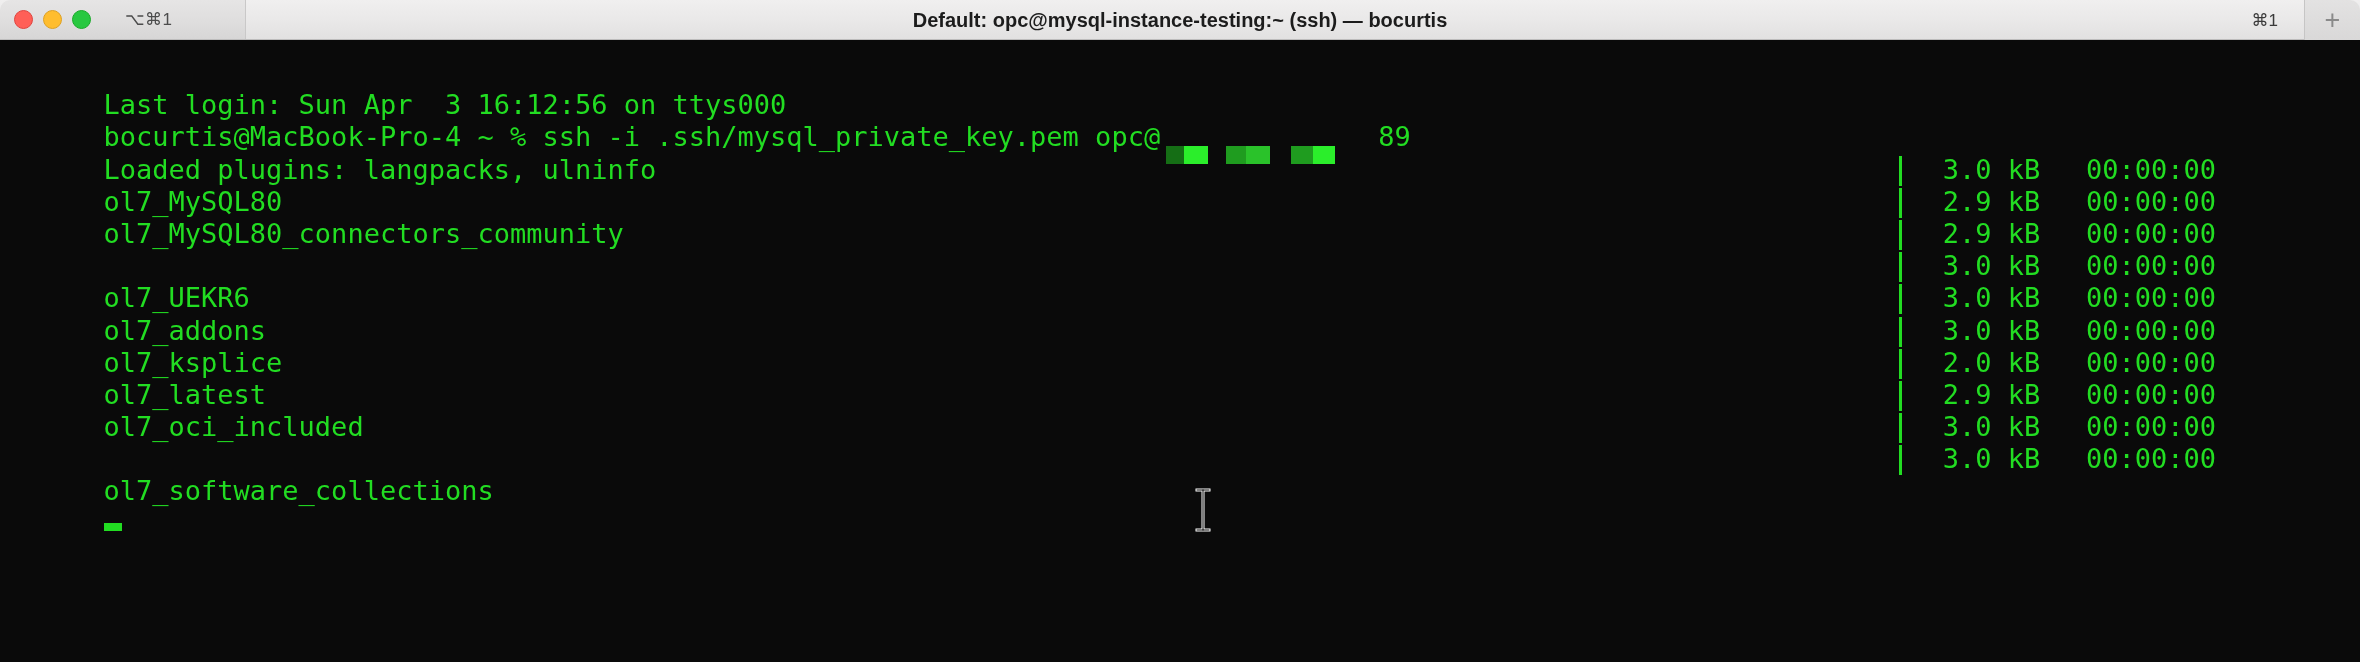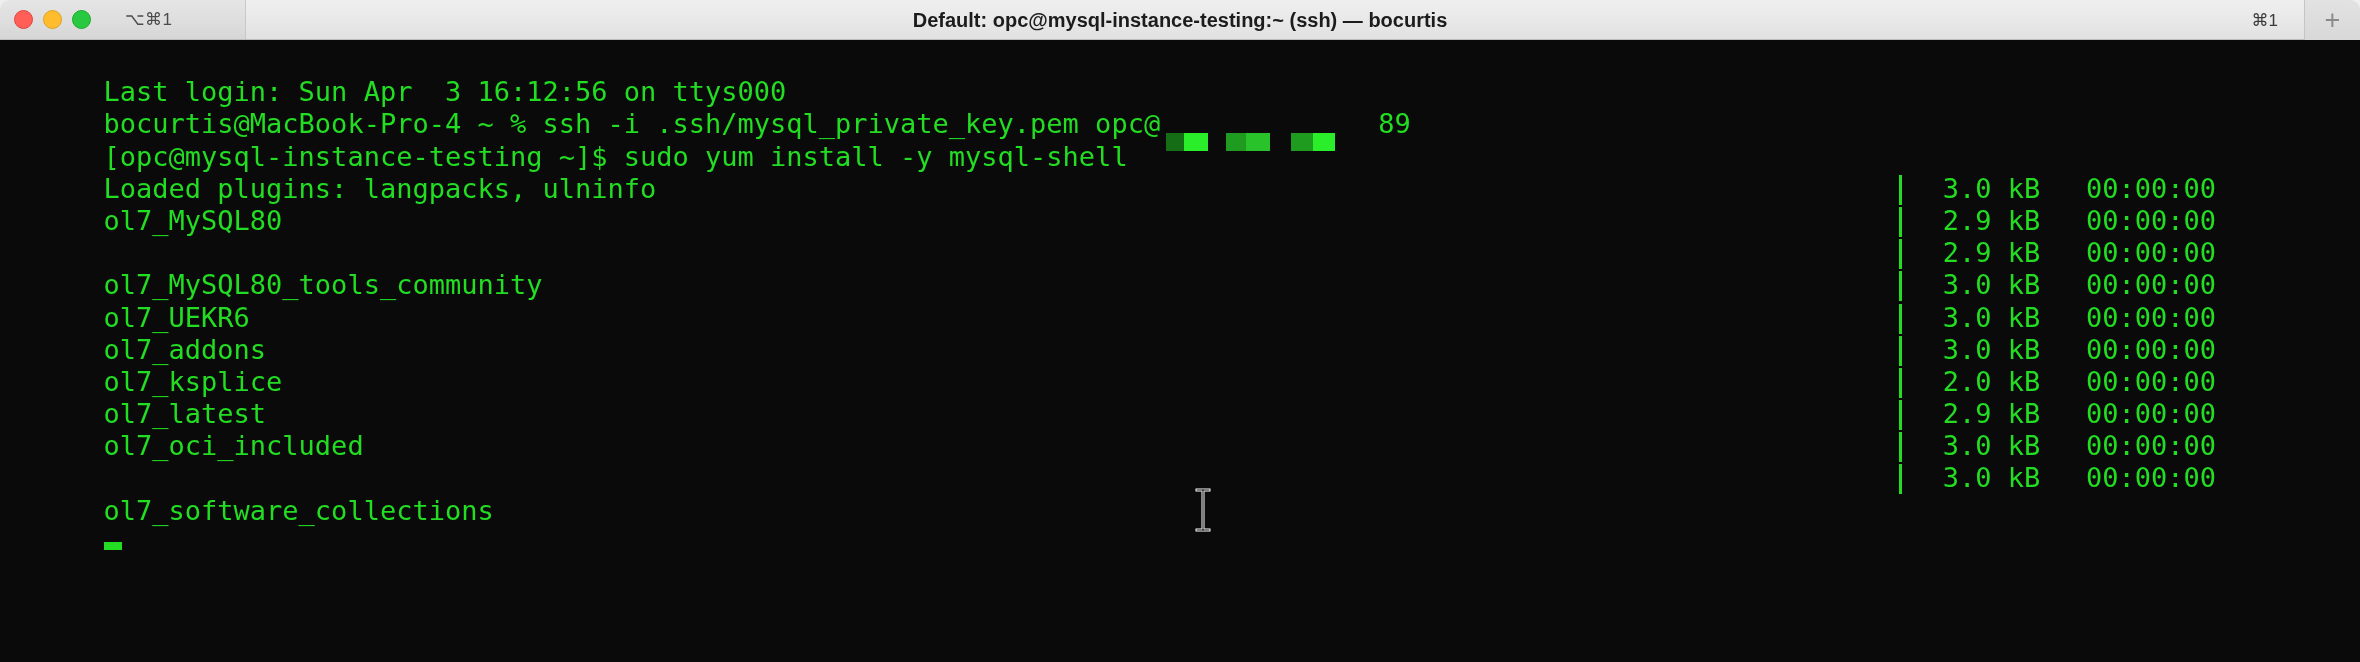--- a/index.html
+++ b/index.html
@@ -118,21 +118,21 @@
     font-weight: 300;
   }
 
   
   .terminal {
     position: relative;
     width: 100%;
     height: 622px;
     background: #0a0a0a;
     overflow: hidden;
-    padding: 4px 0 0 6px;
+    padding: 17px 0 0 6px;
     box-sizing: border-box;
   }
   .term-line {
     position: relative;
     height: 32.2px;
     line-height: 32.2px;
     font-size: 27px;
     color: #22dd22;
     white-space: pre;
     letter-spacing: 0px;
@@ -228,41 +228,38 @@
         <span class="redact" style="left:6px;width:18px;background:#156e15;"></span>
         <span class="redact" style="left:24px;width:24px;background:#2bee2b;"></span>
         <span class="redact" style="left:66px;width:20px;background:#1f9c1f;"></span>
         <span class="redact" style="left:86px;width:24px;background:#2ac22a;"></span>
         <span class="redact" style="left:131px;width:22px;background:#1f9c1f;"></span>
         <span class="redact" style="left:153px;width:22px;background:#2bee2b;"></span>
       </span><span>89</span>
     </div>
 
 
-    <div class="term-line">
-      <span>[opc@mysql-instance-testing ~]$ sudo yum install -y mysql-shell</span>
-    </div>
 
     <div class="term-line">
       <span>Loaded plugins: langpacks, ulninfo</span>
     </div>
 
     <div class="term-line">
       <span class="name">ol7_MySQL80</span>
       <span class="col-pipe"></span>
       <span class="col-size">3.0 kB</span>
       <span class="col-time">00:00:00</span>
     </div>
     <div class="term-line">
+      <span class="name">ol7_MySQL80_connectors_community</span>
       <span class="col-pipe"></span>
       <span class="col-size">2.9 kB</span>
       <span class="col-time">00:00:00</span>
     </div>
     <div class="term-line">
-      <span class="name">ol7_MySQL80_tools_community</span>
       <span class="col-pipe"></span>
       <span class="col-size">2.9 kB</span>
       <span class="col-time">00:00:00</span>
     </div>
     <div class="term-line">
       <span class="name">ol7_UEKR6</span>
       <span class="col-pipe"></span>
       <span class="col-size">3.0 kB</span>
       <span class="col-time">00:00:00</span>
     </div>

